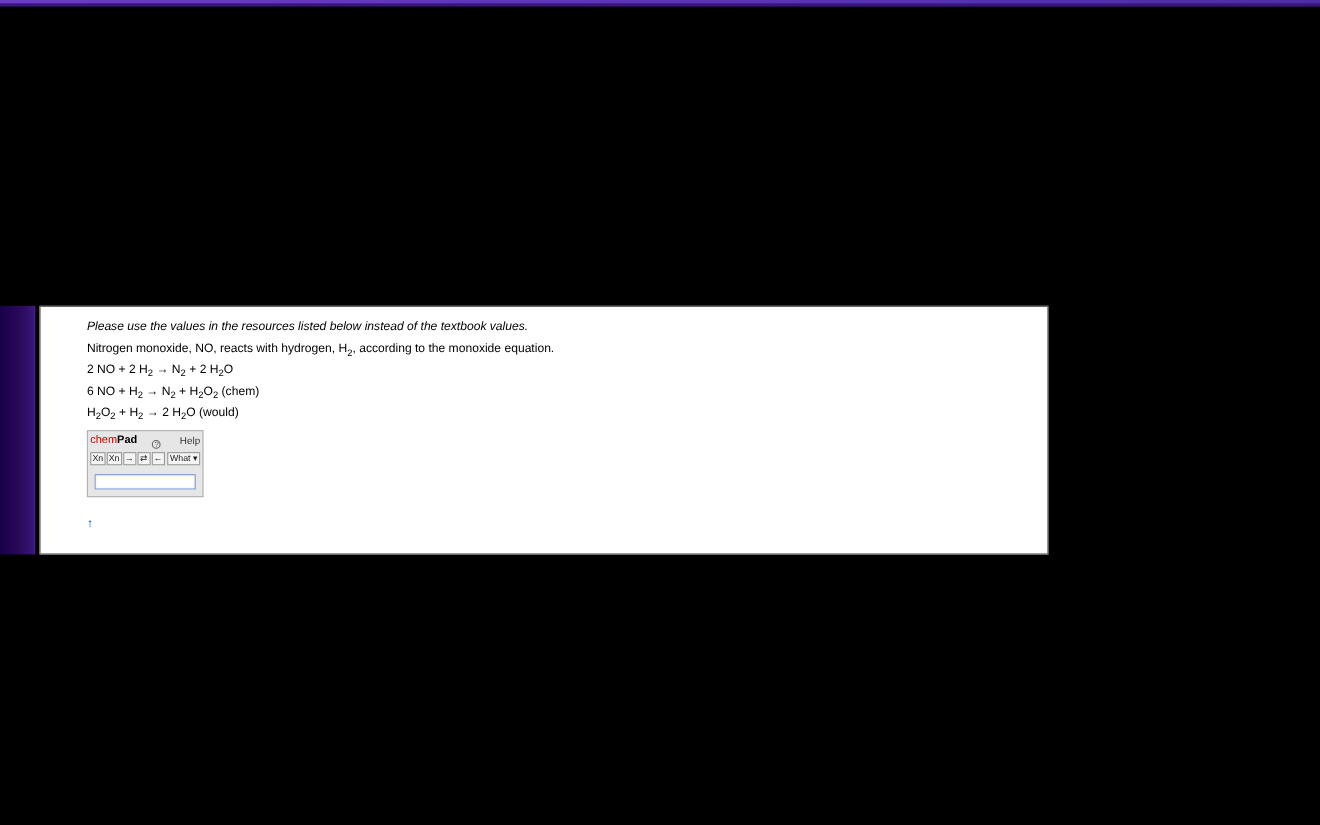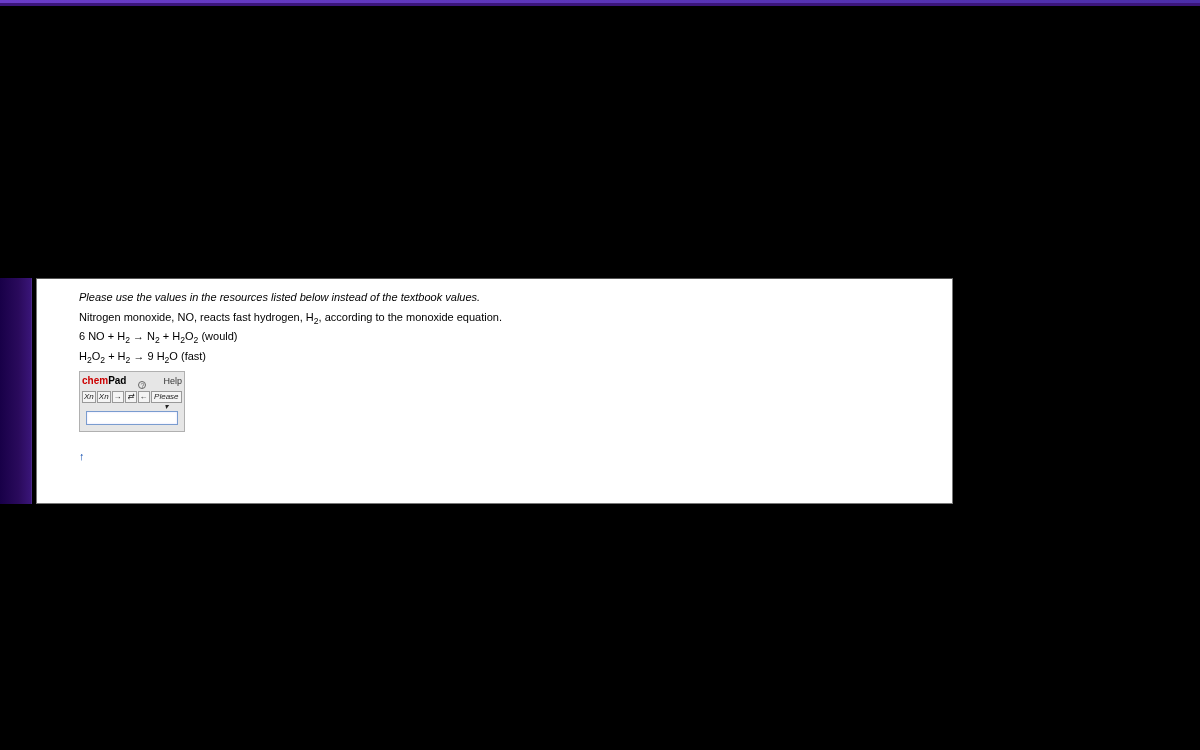--- a/index.html
+++ b/index.html
@@ -61,21 +61,21 @@
     background: #e6e6e6;
     margin-top: 6px;
   }
   .chempad-header {
     display: flex;
     justify-content: space-between;
     align-items: center;
     padding: 1px 2px;
     font-size: 10px;
   }
-  .chempad-header .brand .c1 { color: #c00; font-weight: bold; }
+  .chempad-header .brand .c1 { color: #c00; font-weight: normal; }
   .chempad-header .brand .c2 { color: #000; font-weight: bold; }
   .chempad-header .help {
     color: #333;
     font-size: 9px;
     display: flex;
     align-items: flex-end;
     gap: 17px;
   }
   .help-icon {
     display: inline-block;
@@ -86,21 +86,20 @@
     line-height: 7px;
     text-align: center;
     color: #666;
   }
   .chempad-toolbar {
     display: flex;
     gap: 1px;
     padding: 1px 2px 2px 2px;
     align-items: center;
     justify-content: space-between;
-    font-style: italic;
   }
   .tbtn {
     border: 1px solid #999;
     background: #f4f4f4;
     font-size: 8px;
     height: 12px;
     min-width: 12px;
     line-height: 10px;
     text-align: center;
     padding: 0 1px;
@@ -134,51 +133,54 @@
 <div class="top-bar"></div>
 <div class="top-bar-inner"></div>
 
 <div class="left-gutter"></div>
 
 <div class="content-panel">
 
   <div class="row instr">Please use the values in the resources listed below instead of the textbook values.</div>
 
   <div class="row">
-    <span>Nitrogen monoxide, NO, reacts fast hydrogen, H</span><sub>2</sub><span>, according to the monoxide equation.</span>
+    <span>Nitrogen monoxide, NO, reacts with hydrogen, H</span><sub>2</sub><span>, according to the monoxide equation.</span>
+  </div>
+
+  <div class="row eqn">
+    <span>2 NO + 2 H</span><sub>2</sub><span> → N</span><sub>2</sub><span> + 2 H</span><sub>2</sub><span>O</span>
   </div>
 
 
-
   <div class="row eqn">
-    <span>6 NO + H</span><sub>2</sub><span> → N</span><sub>2</sub><span> + H</span><sub>2</sub><span>O</span><sub>2</sub><span> (would)</span>
+    <span>6 NO + H</span><sub>2</sub><span> → N</span><sub>2</sub><span> + H</span><sub>2</sub><span>O</span><sub>2</sub><span> (chem)</span>
   </div>
 
   <div class="row eqn">
-    <span>H</span><sub>2</sub><span>O</span><sub>2</sub><span> + H</span><sub>2</sub><span> → 9 H</span><sub>2</sub><span>O</span><span> (fast)</span>
+    <span>H</span><sub>2</sub><span>O</span><sub>2</sub><span> + H</span><sub>2</sub><span> → 2 H</span><sub>2</sub><span>O</span><span> (would)</span>
   </div>
 
   <div class="chempad">
     <div class="chempad-header">
       <span class="brand">
         <span class="c1">chem</span><span class="c2">Pad</span>
       </span>
       <span class="help">
         <span class="help-icon">?</span>
         <span>Help</span>
       </span>
     </div>
     <div class="chempad-toolbar">
       <span class="tool-group">
         <span class="tbtn"><span>Xn</span></span>
         <span class="tbtn"><span>Xn</span></span>
         <span class="tbtn"><span>→</span></span>
         <span class="tbtn"><span>⇄</span></span>
         <span class="tbtn"><span>←</span></span>
       </span>
-      <span class="tbtn greek"><span>Please ▾</span></span>
+      <span class="tbtn greek"><span>What ▾</span></span>
     </div>
     <div class="chempad-textarea"></div>
   </div>
 
   <a class="arrow-link">↑</a>
 
 </div>
 
 </body></html>

